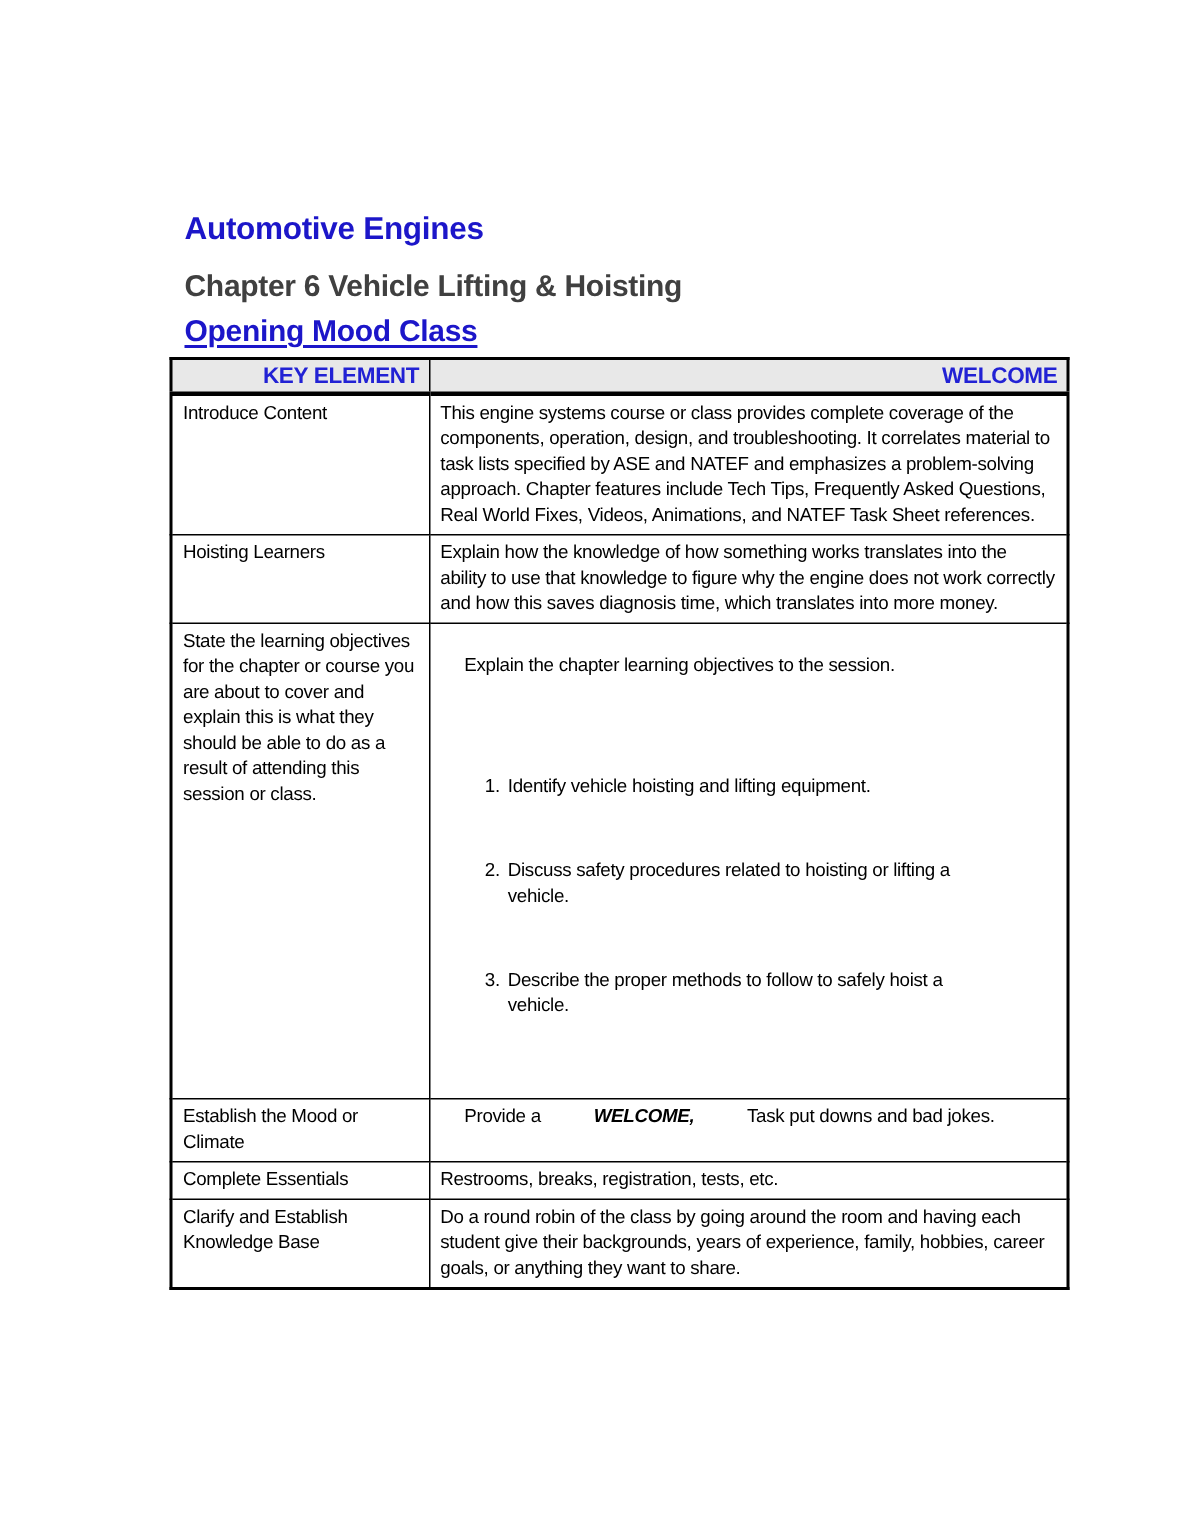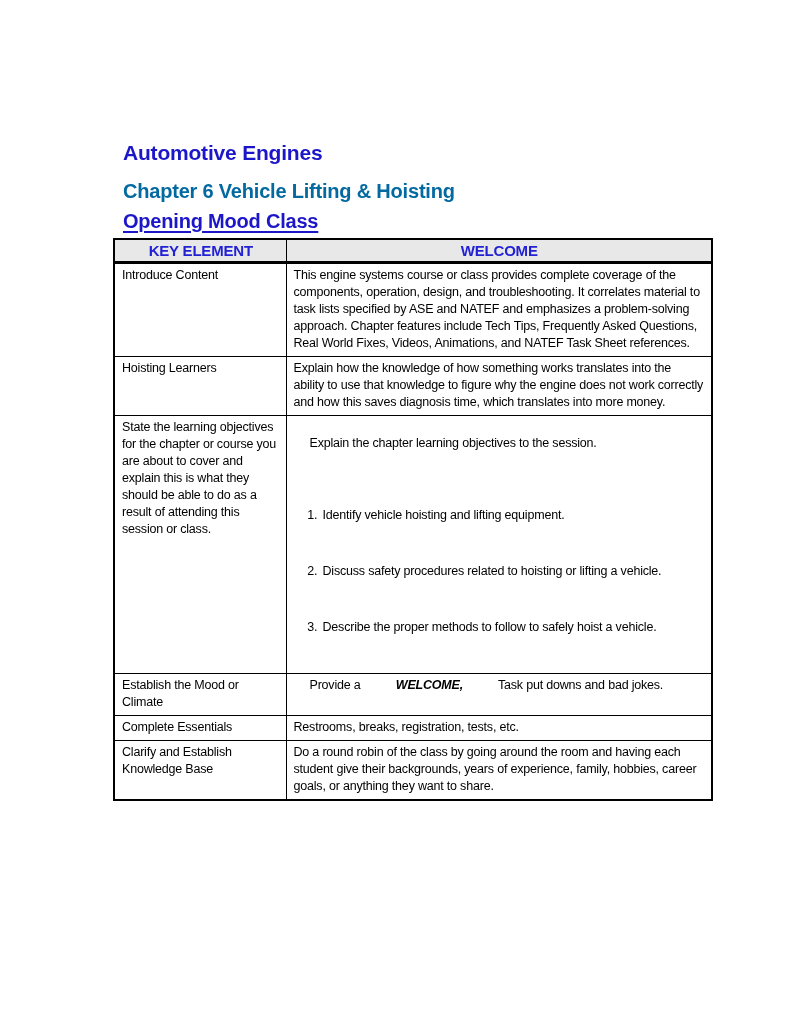--- a/index.html
+++ b/index.html
@@ -24,21 +24,21 @@
     font-weight: bold;
     color: #1c16c9;
     letter-spacing: -0.2px;
   }
   .chapter-heading {
     position: absolute;
     left: 91px;
     top: 148px;
     font-size: 20px;
     font-weight: bold;
-    color: #0369a1;
+    color: #404040;
     letter-spacing: -0.2px;
   }
   .section-heading {
     position: absolute;
     left: 91px;
     top: 178px;
     font-size: 20px;
     font-weight: bold;
     color: #1c16c9;
     letter-spacing: -0.2px;
@@ -57,41 +57,41 @@
   }
   table.key-table col.c1 { width: 172px; }
   table.key-table col.c2 { width: 426px; }
   table.key-table th {
     border: 1.5px solid #000000;
     border-bottom: 3px solid #000000;
     background: #e8e8e8;
     color: #2222d4;
     font-size: 15px;
     font-weight: bold;
-    text-align: center;
+    text-align: right;
     padding: 2px 6px 2px 7px;
     letter-spacing: -0.2px;
   }
   table.key-table td {
     border: 1.5px solid #000000;
     vertical-align: top;
     font-size: 12.5px;
     line-height: 17px;
     padding: 3px 7px 4px 7px;
     letter-spacing: -0.2px;
   }
   td.key-cell {
     font-weight: normal;
     letter-spacing: -0.3px;
     padding-left: 6px;
     padding-right: 4px;
   }
   td.ex-cell .intro { margin-bottom: 7px; }
   td.ex-cell ol {
-    margin: 0;
+    margin: 16px;
     padding-left: 27px;
   }
   td.ex-cell ol li {
     margin-bottom: 7px;
     padding-left: 2px;
   }
   td.ex-cell ol li:last-child { margin-bottom: 1px; }
   .welcome-em {
     font-weight: bold;
     font-style: italic;

